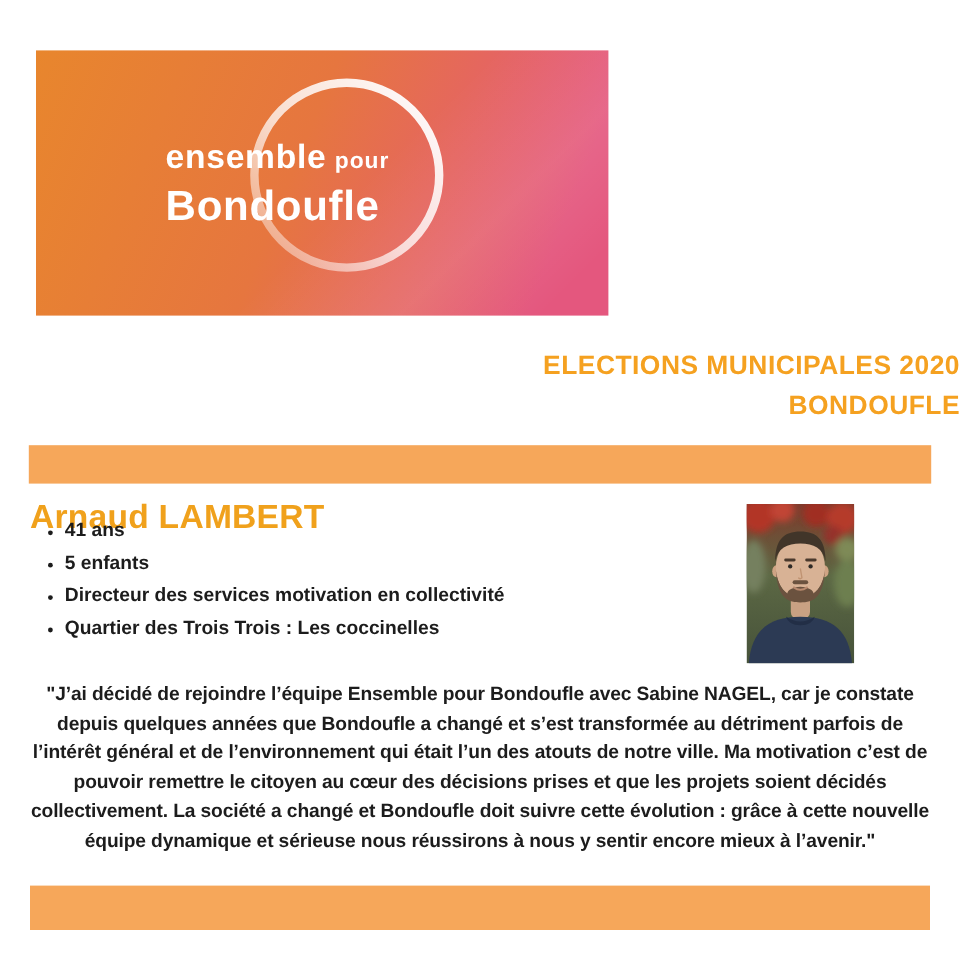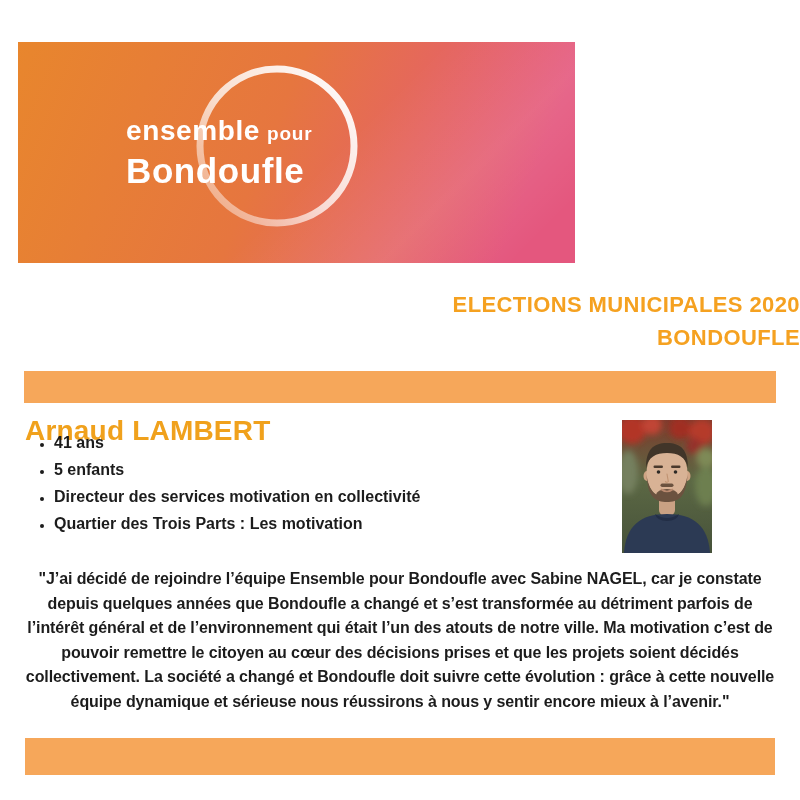--- a/index.html
+++ b/index.html
@@ -12,22 +12,22 @@
     position: relative;
     width: 800px;
     height: 800px;
     background: var(--page-bg, #ffffff);
     overflow: hidden;
   }
 
   
   .banner {
     position: absolute;
-    left: 18px; top: 42px;
-    width: 557px; height: 221px;
+    left: 30px; top: 42px;
+    width: 477px; height: 221px;
     background: linear-gradient(112deg,
       var(--banner-start, #E8862D) 0%,
       var(--banner-mid, #E6763F) 45%,
       var(--banner-end, #E4577E) 88%);
   }
   .banner .streak {
     position: absolute; inset: 0;
     background: linear-gradient(135deg, rgba(255,255,255,0) 55%, rgba(255,255,255,0.10) 75%, rgba(255,255,255,0) 92%);
     pointer-events: none;
   }
@@ -121,21 +121,21 @@
   </div>
 
   <div class="bar bar-top"></div>
 
   <h2 class="name">Arnaud LAMBERT</h2>
 
   <ul class="details">
     <li>41 ans</li>
     <li>5 enfants</li>
     <li>Directeur des services motivation en collectivité</li>
-    <li>Quartier des Trois Parts : Les motivation</li>
+    <li>Quartier des Trois Trois : Les coccinelles</li>
   </ul>
 
   <div class="photo">
     <svg width="90" height="133" viewBox="0 0 90 133" preserveAspectRatio="none">
       <defs>
         <filter id="blurbg" x="-20%" y="-20%" width="140%" height="140%">
           <feGaussianBlur stdDeviation="3"></feGaussianBlur>
         </filter>
         <linearGradient id="bgg" x1="0" y1="0" x2="0" y2="1">
           <stop offset="0" stop-color="#7c3b2c"></stop>

